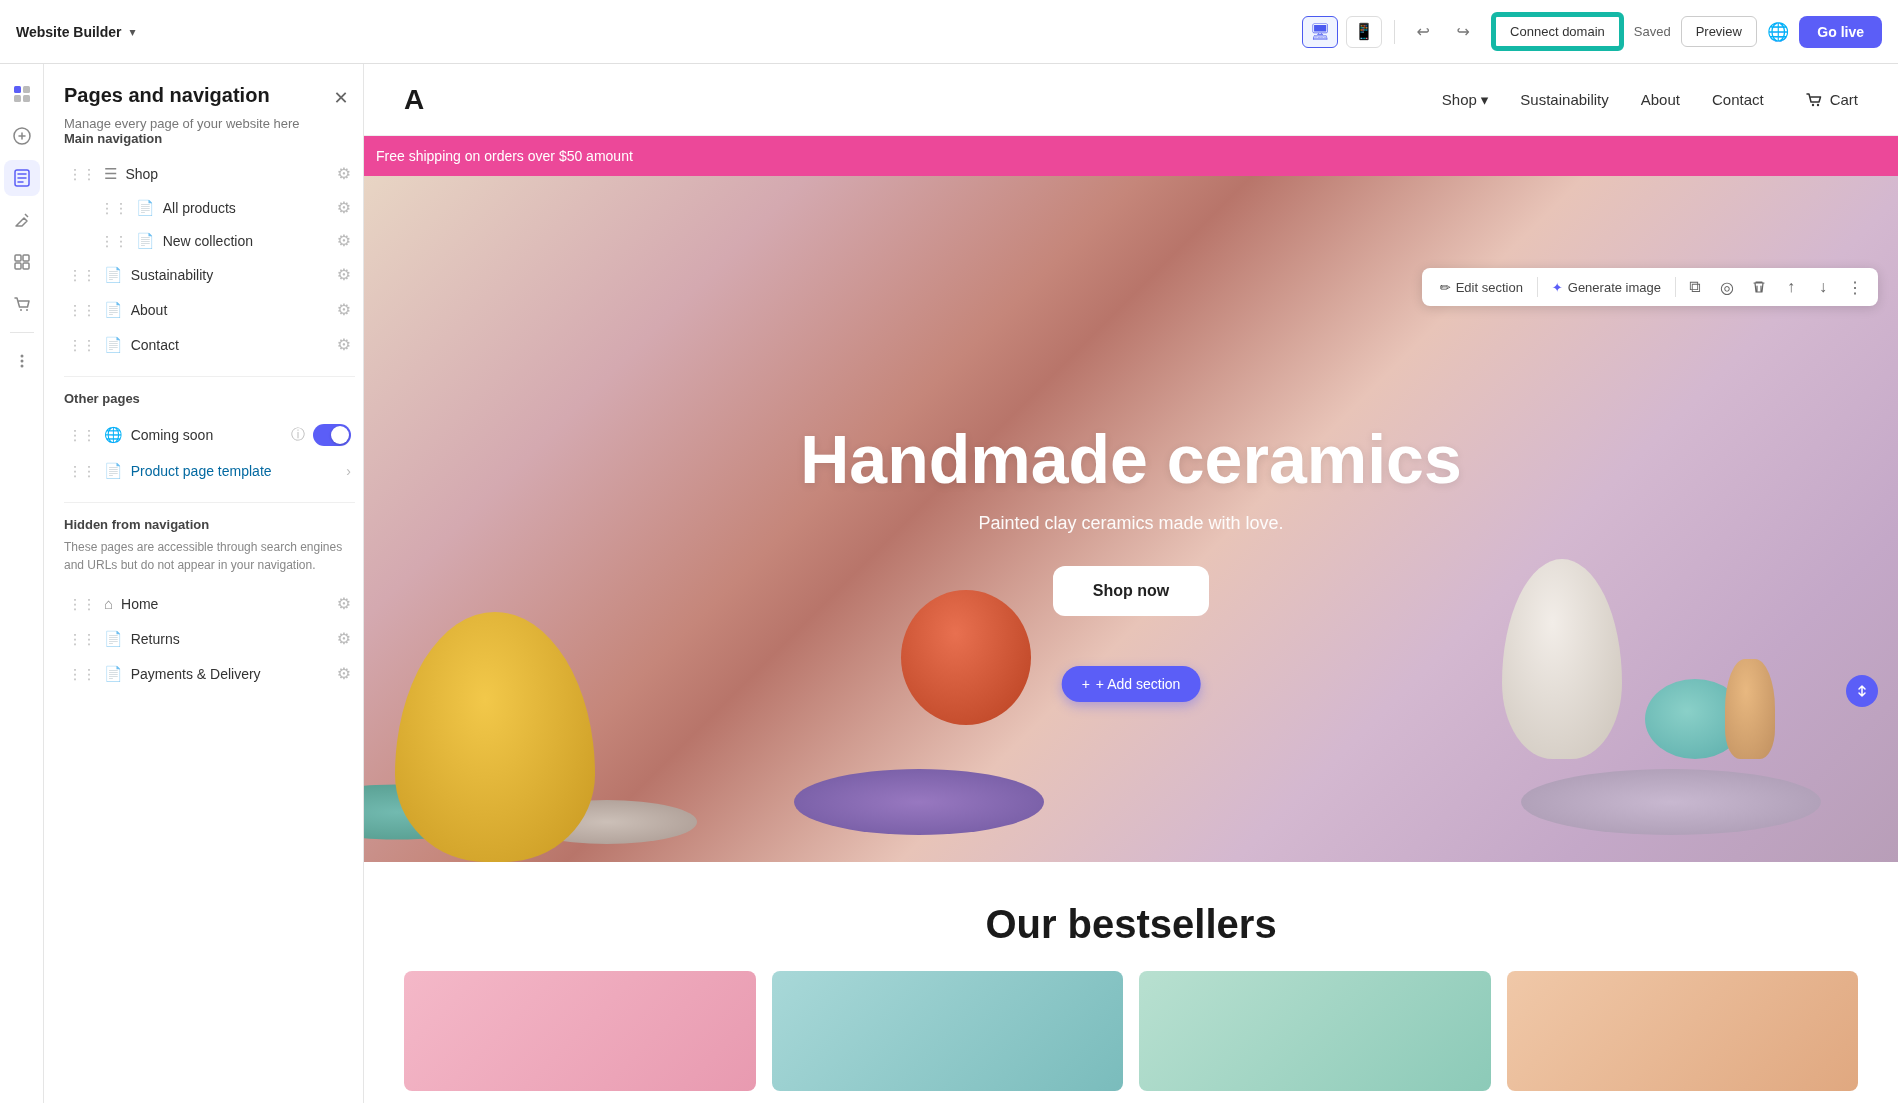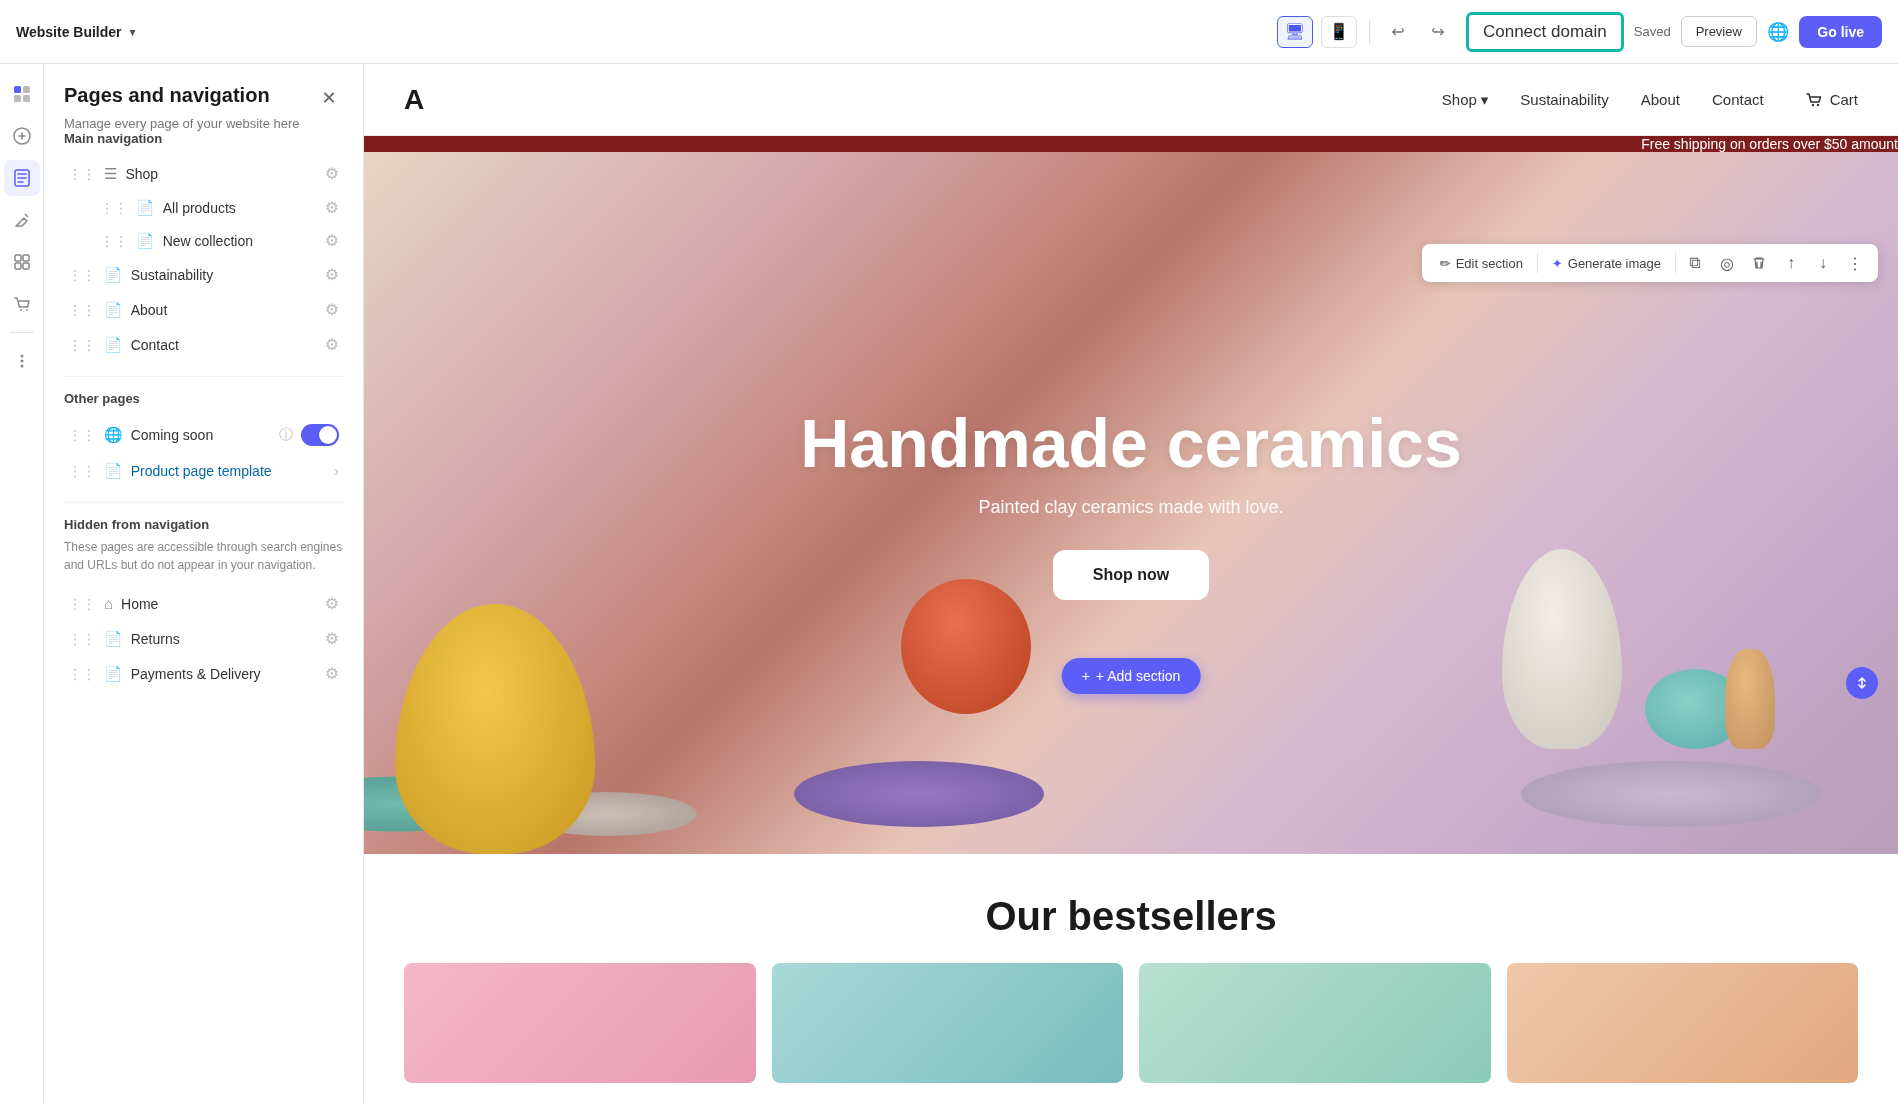--- a/index.html
+++ b/index.html
@@ -19,21 +19,21 @@
     }
     .topbar-left { display: flex; align-items: center; gap: 8px; flex: 1; }
     .builder-title { font-weight: 600; font-size: 14px; color: #222; }
     .chevron-icon { font-size: 12px; color: #555; }
     .topbar-center { display: flex; align-items: center; gap: 8px; }
     .device-btn { width: 36px; height: 32px; border: 1px solid #ddd; background: #fff; border-radius: 6px; display: flex; align-items: center; justify-content: center; cursor: pointer; color: #555; font-size: 16px; }
     .device-btn.active { background: #f0f4ff; border-color: #4b5af0; color: #4b5af0; }
     .divider-v { width: 1px; height: 24px; background: #ddd; margin: 0 4px; }
     .undo-btn, .redo-btn { width: 32px; height: 32px; border: none; background: transparent; cursor: pointer; color: #777; font-size: 16px; display: flex; align-items: center; justify-content: center; border-radius: 4px; }
     .topbar-right { display: flex; align-items: center; gap: 10px; }
-    .connect-domain-btn { padding: 7px 14px; background: #fff; border: 3px solid #14b8a6; border-radius: 6px; font-size: 17px; cursor: pointer; color: #333; }
+    .connect-domain-btn { padding: 7px 14px; background: #fff; border: 5px solid #14b8a6; border-radius: 6px; font-size: 13px; cursor: pointer; color: #333; }
     .saved-badge { font-size: 13px; color: #666; }
     .preview-btn { padding: 7px 14px; background: #fff; border: 1px solid #ccc; border-radius: 6px; font-size: 13px; cursor: pointer; color: #333; }
     .globe-icon { font-size: 18px; color: #555; cursor: pointer; }
     .go-live-btn { padding: 8px 18px; background: #5b5ef7; color: #fff; border: none; border-radius: 8px; font-size: 14px; font-weight: 600; cursor: pointer; }
 
     
     .main-layout { display: flex; flex: 1; overflow: hidden; }
 
     
     .icon-rail {
@@ -51,21 +51,21 @@
     .rail-icon.active { background: #eef0ff; color: #5b5ef7; }
     .rail-divider { width: 24px; height: 1px; background: #e5e5e5; margin: 4px 0; }
 
     
     .sidebar-panel {
       width: 320px;
       background: #fff;
       border-right: 1px solid #e5e5e5;
       overflow-y: auto;
       flex-shrink: 0;
-      padding: 20px 20px 20px 20px;
+      padding: 20px 8px 20px 20px;
     }
     .panel-header { display: flex; align-items: flex-start; justify-content: space-between; margin-bottom: 4px; }
     .panel-title { font-size: 20px; font-weight: 700; color: #1a1a1a; }
     .close-btn { width: 28px; height: 28px; border: none; background: transparent; cursor: pointer; color: #666; font-size: 18px; display: flex; align-items: center; justify-content: center; border-radius: 4px; }
     .panel-subtitle { font-size: 13px; color: #777; }
 
     .section-label { font-size: 13px; font-weight: 600; color: #444; margin-bottom: 10px; }
 
     .nav-item {
       display: flex;
@@ -190,24 +190,24 @@
       color: #222;
       border: none;
       border-radius: 12px;
       font-size: 16px;
       font-weight: 600;
       cursor: pointer;
     }
 
     
     .announcement-bar {
-      background: #7f1d1d;
+      background: #ec4899;
       color: #fff;
-      text-align: right;
-      padding: 0;
+      text-align: left;
+      padding: 12px;
       font-size: 14px;
       font-weight: 500;
       flex-shrink: 0;
     }
 
     
     .section-toolbar {
       position: absolute;
       top: 92px;
       right: 20px;
@@ -284,21 +284,21 @@
       justify-content: center;
       color: #fff;
       font-size: 14px;
       cursor: ns-resize;
       z-index: 50;
     }
 
     
     .bestsellers-section {
       background: #fff;
-      padding: 40px 40px 20px;
+      padding: 40px 40px 12px;
       flex-shrink: 0;
     }
     .bestsellers-title {
       font-size: 40px;
       font-weight: 700;
       color: #1a1a1a;
       text-align: center;
       margin-bottom: 24px;
     }
     .product-grid {

